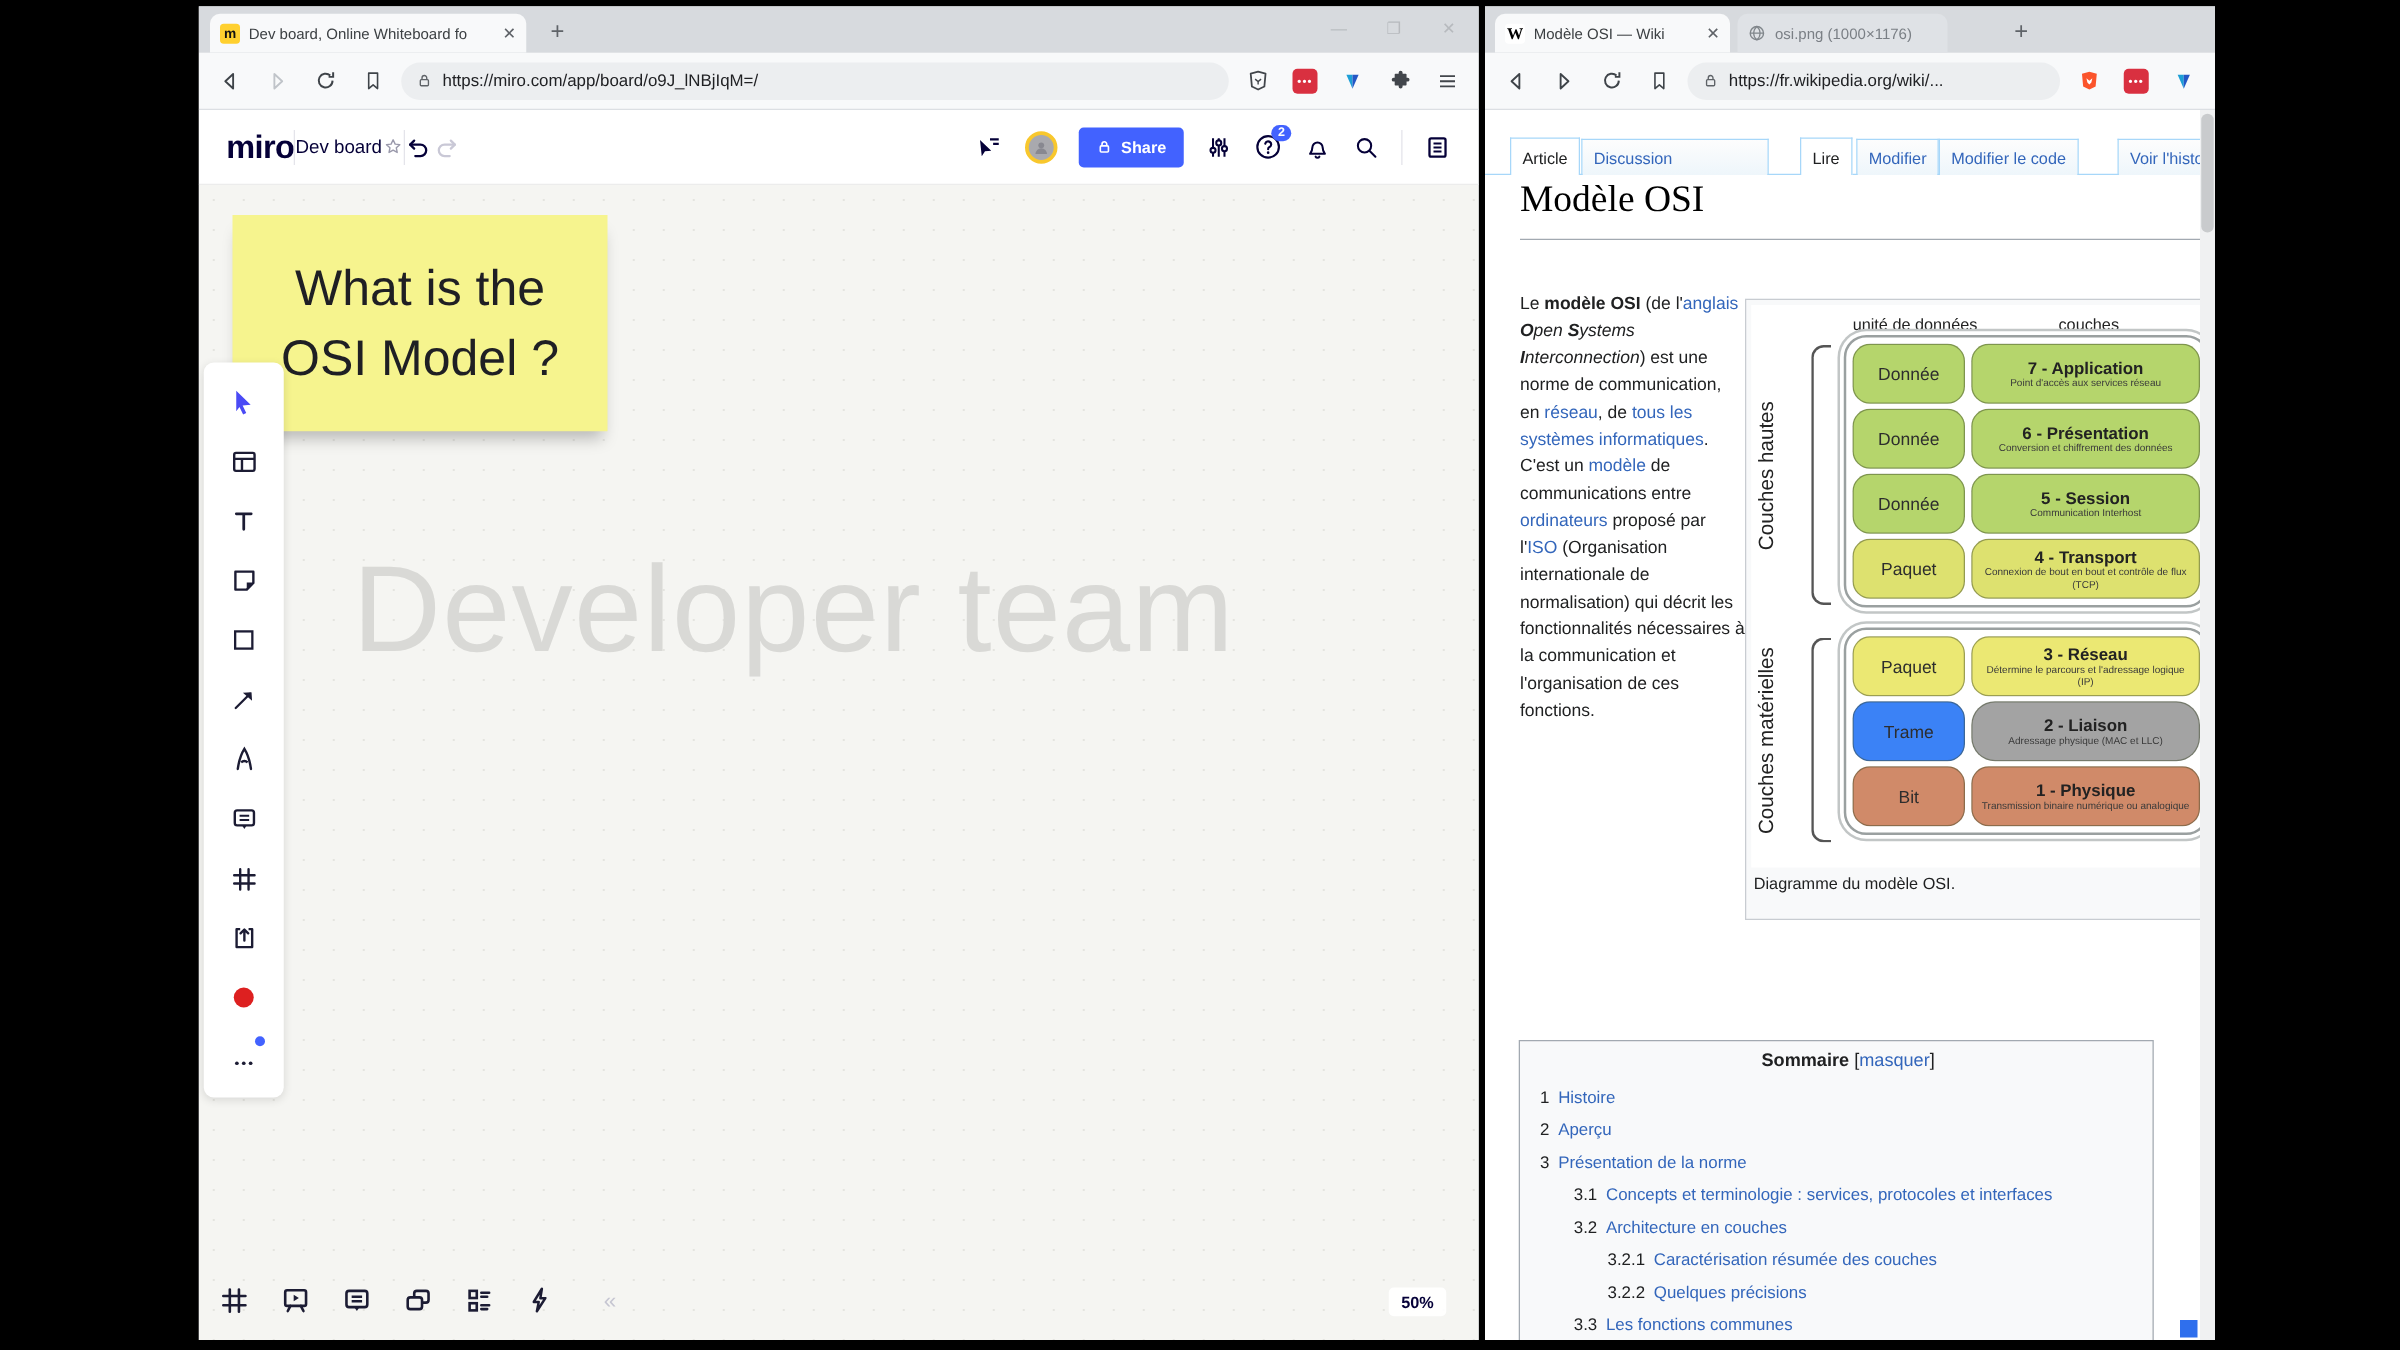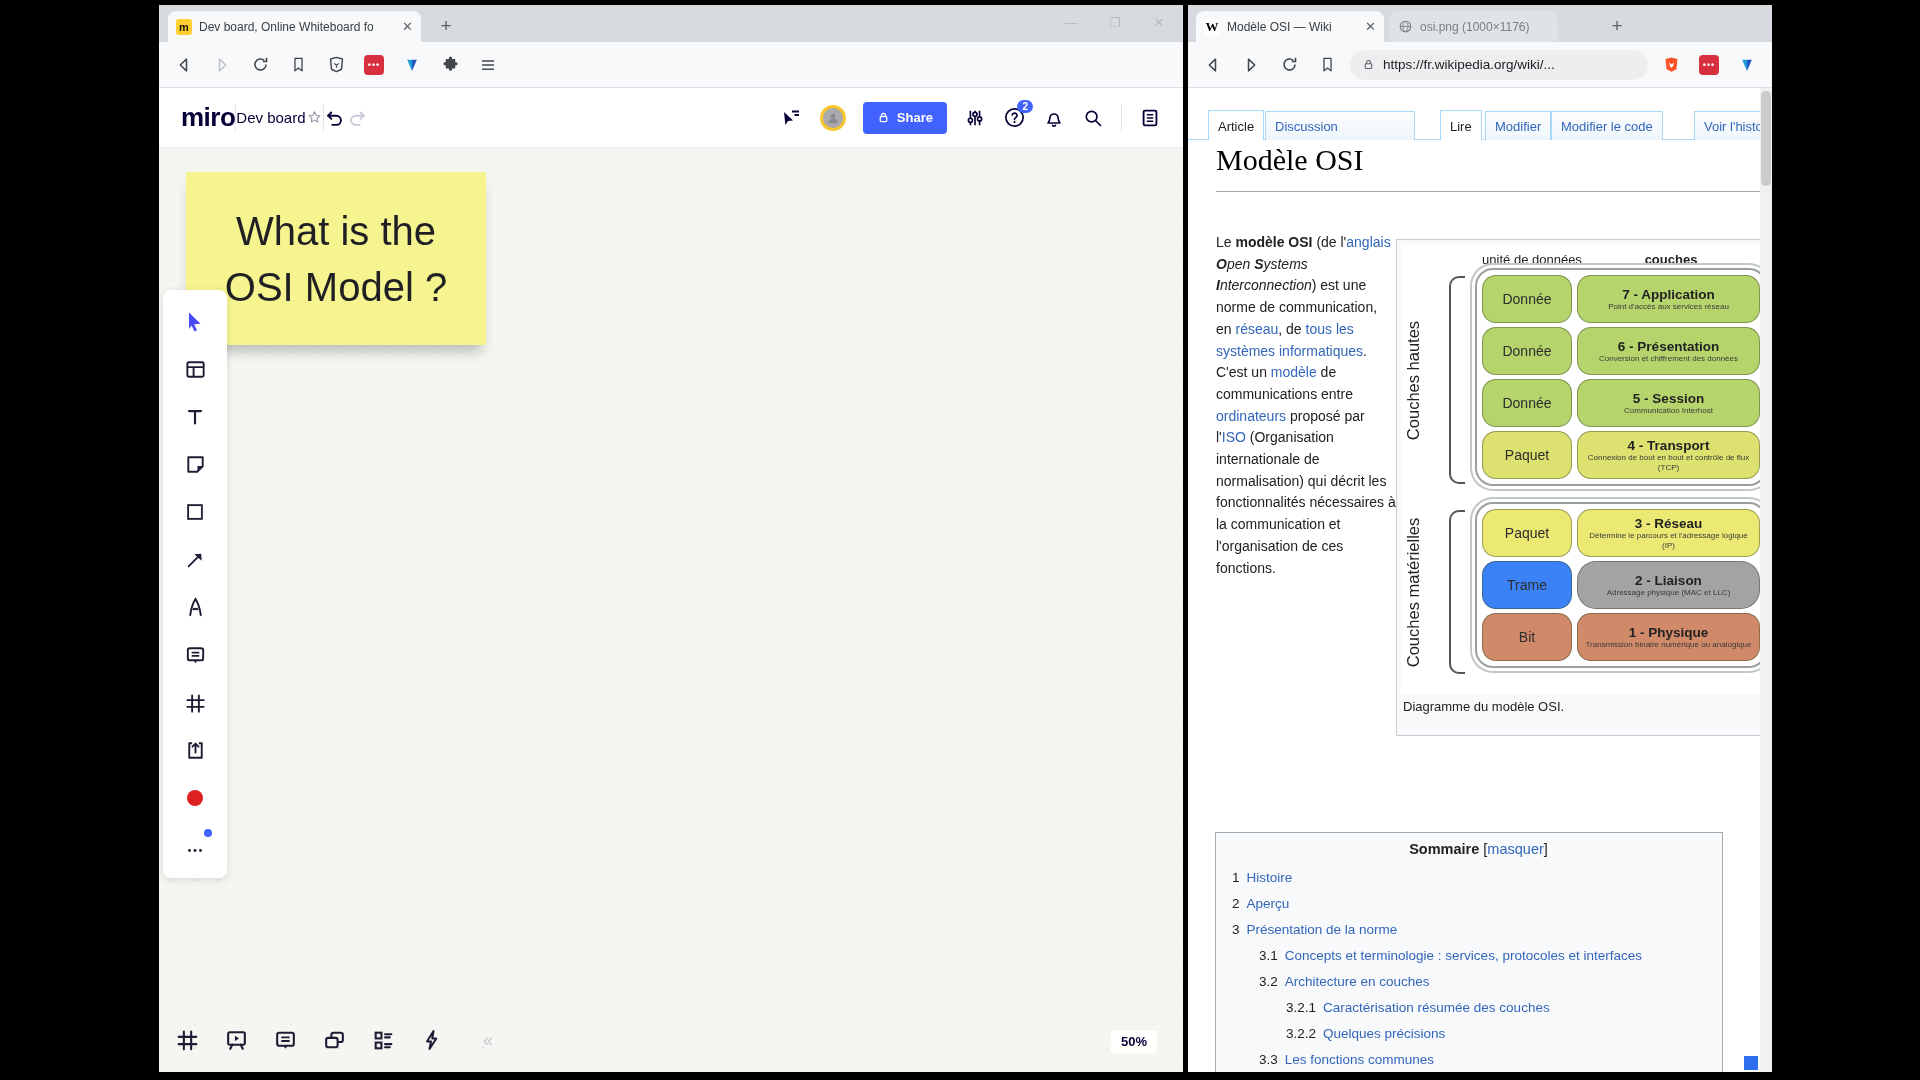--- a/index.html
+++ b/index.html
@@ -134,20 +134,27 @@
         <svg width="19" height="19" viewBox="0 0 24 24">
             <path d="M19 12a7 7 0 1 1-2.3-5.2" fill="none" stroke="#3f4449" stroke-width="2"></path>
             <path d="M19.6 3.6v4.6H15" fill="none" stroke="#3f4449" stroke-width="2"></path>
           </svg>
         </span>
       <span class="tbi">
         <svg width="17" height="17" viewBox="0 0 24 24">
             <path d="M7 3.5h10V21l-5-4.2L7 21z" fill="none" stroke="#3f4449" stroke-width="1.8" stroke-linejoin="round"></path>
           </svg>
         </span>
+      <div class="urlbar">
+        <svg width="13" height="13" viewBox="0 0 24 24">
+            <rect x="6" y="10.5" width="12" height="9" rx="1.5" fill="none" stroke="#5f6368" stroke-width="2"></rect>
+            <path d="M8.5 10.5V8a3.5 3.5 0 0 1 7 0v2.5" fill="none" stroke="#5f6368" stroke-width="2"></path>
+          </svg>
+        <span class="url">https://miro.com/app/board/o9J_lNBjIqM=/</span>
+      </div>
       <span class="tbi">
         <svg width="19" height="19" viewBox="0 0 24 24">
             <path d="M12 3l7.5 2-1.2 13L12 21l-6.3-3L4.5 5z" fill="none" stroke="#42464b" stroke-width="1.8" stroke-linejoin="round"></path>
             <path d="M9 10.5l3 2.5 3-2.5M12 13v3" fill="none" stroke="#42464b" stroke-width="1.4"></path>
           </svg>
         </span>
       <span class="tbi">
           <span class="ext-red">•••</span>
         </span>
       <span class="tbi">
@@ -227,20 +234,21 @@
             </svg>
           <span class="vdiv"></span>
           <svg width="22" height="22" viewBox="0 0 24 24">
               <rect x="5" y="4" width="14" height="16" rx="1.5" fill="none" stroke="#050038" stroke-width="2"></rect>
               <path d="M8.5 8.5h7M8.5 12h7M8.5 15.5h7" stroke="#050038" stroke-width="1.8"></path>
             </svg>
         </div>
       </div>
 
       <div class="canvas">
+        <div class="watermark">Developer team</div>
         <div class="sticky">
           <div>What is the</div>
           <div>OSI Model ?</div>
         </div>
 
         <div class="toolpanel">
           <span class="tool">
             <svg width="24" height="24" viewBox="0 0 24 24">
                 <path d="M6 2.5 17.5 13.8l-6.4.5 2.9 6-2.5 1.2-2.9-6L6 19z" fill="#4a4af5"></path>
               </svg>
@@ -430,21 +438,21 @@
       <div class="wtab" style="left:506px;width:120px;">Voir l'histor</div>
 
       <h1>Modèle OSI</h1>
       <div class="wrule"></div>
 
       <p class="intro" style="margin:0;"><span>Le </span><span class="b">modèle OSI</span><span> (de l'</span><a class="wlink">anglais</a><span class="i"> </span><span class="b i">O</span><span class="i">pen </span><span class="b i">S</span><span class="i">ystems </span><span class="b i">I</span><span class="i">nterconnection</span><span>) est une norme de communication, en </span><a class="wlink">réseau</a><span>, de </span><a class="wlink">tous les systèmes informatiques</a><span>. C'est un </span><a class="wlink">modèle</a><span> de communications entre </span><a class="wlink">ordinateurs</a><span> proposé par l'</span><a class="wlink">ISO</a><span> (Organisation internationale de normalisation) qui décrit les fonctionnalités nécessaires à la communication et l'organisation de ces fonctions.</span></p>
 
       <figure class="figure" style="margin:0;">
         <div class="fimg">
           <div class="colhead" style="left:66px;width:130px;">unité de données</div>
-          <div class="colhead" style="left:190px;width:160px;font-weight:bold;">couches</div>
+          <div class="colhead" style="left:190px;width:160px;">couches</div>
           <div class="vlabel" style="top:24px;height:224px;">
               <span>Couches hautes</span>
             </div>
           <div class="vlabel" style="top:258px;height:180px;">
               <span>Couches matérielles</span>
             </div>
           <div class="brace" style="top:32px;height:208px;"></div>
           <div class="brace" style="top:266px;height:164px;"></div>
           <div class="grp" style="top:24px;" id="grp-top">
               <div class="grow">

